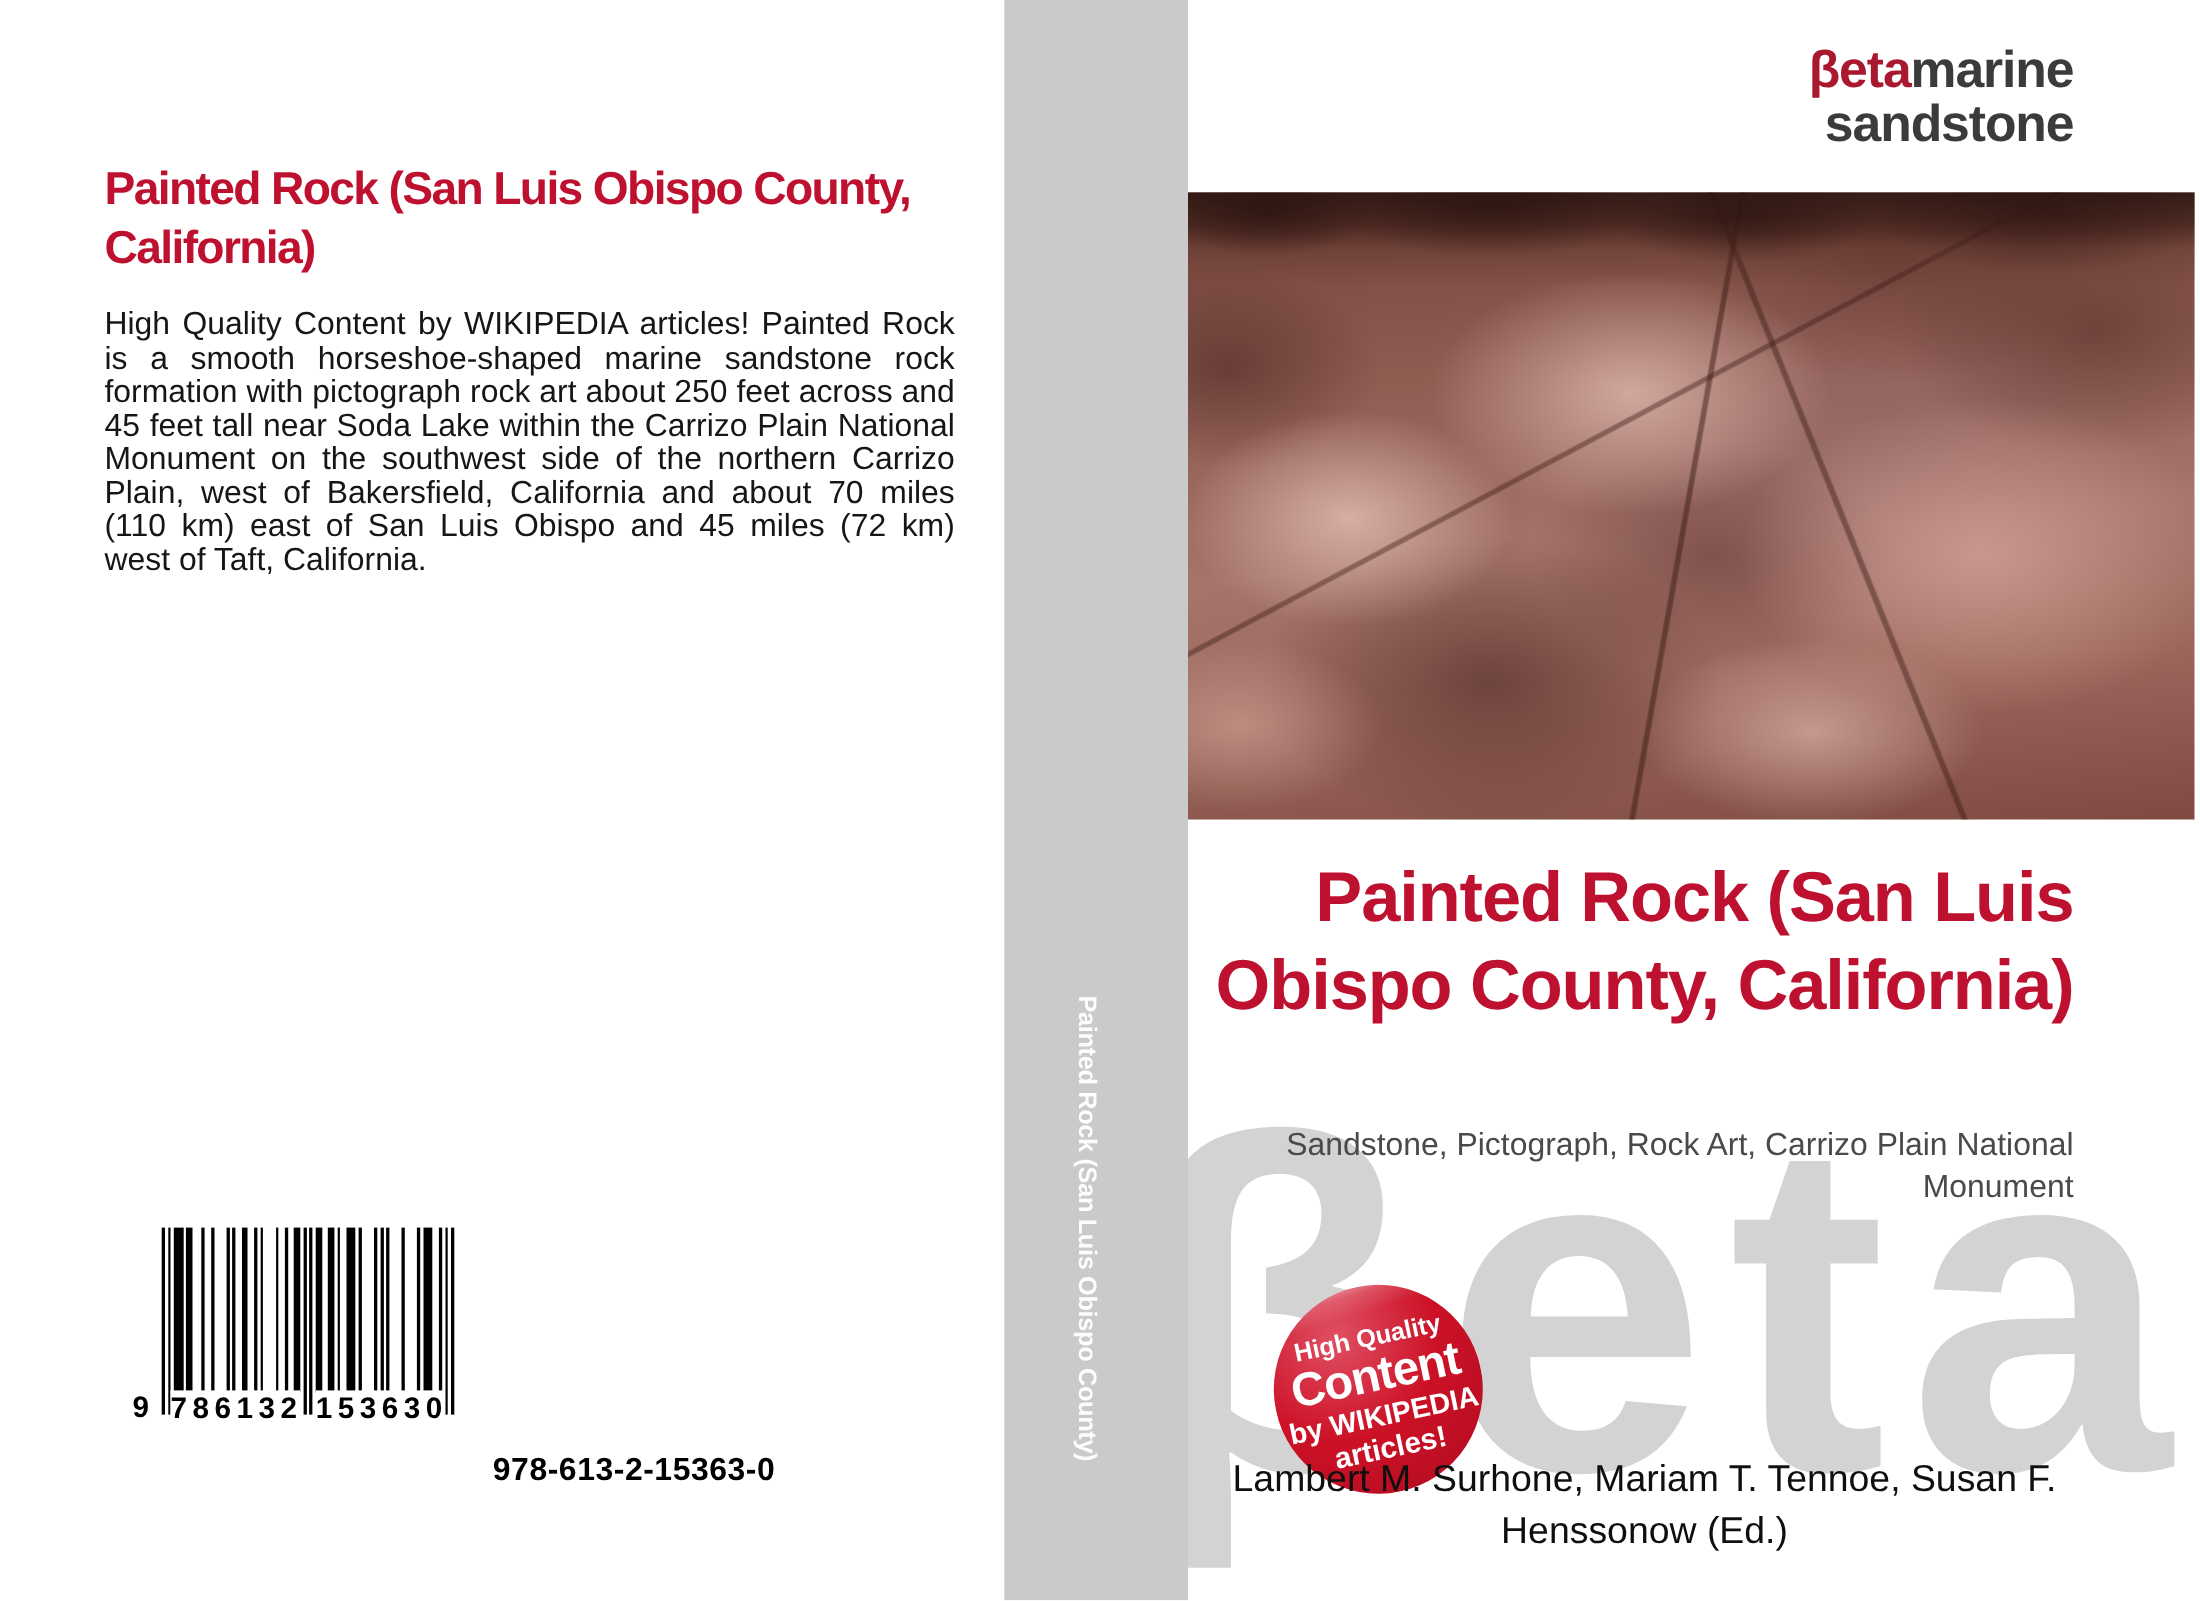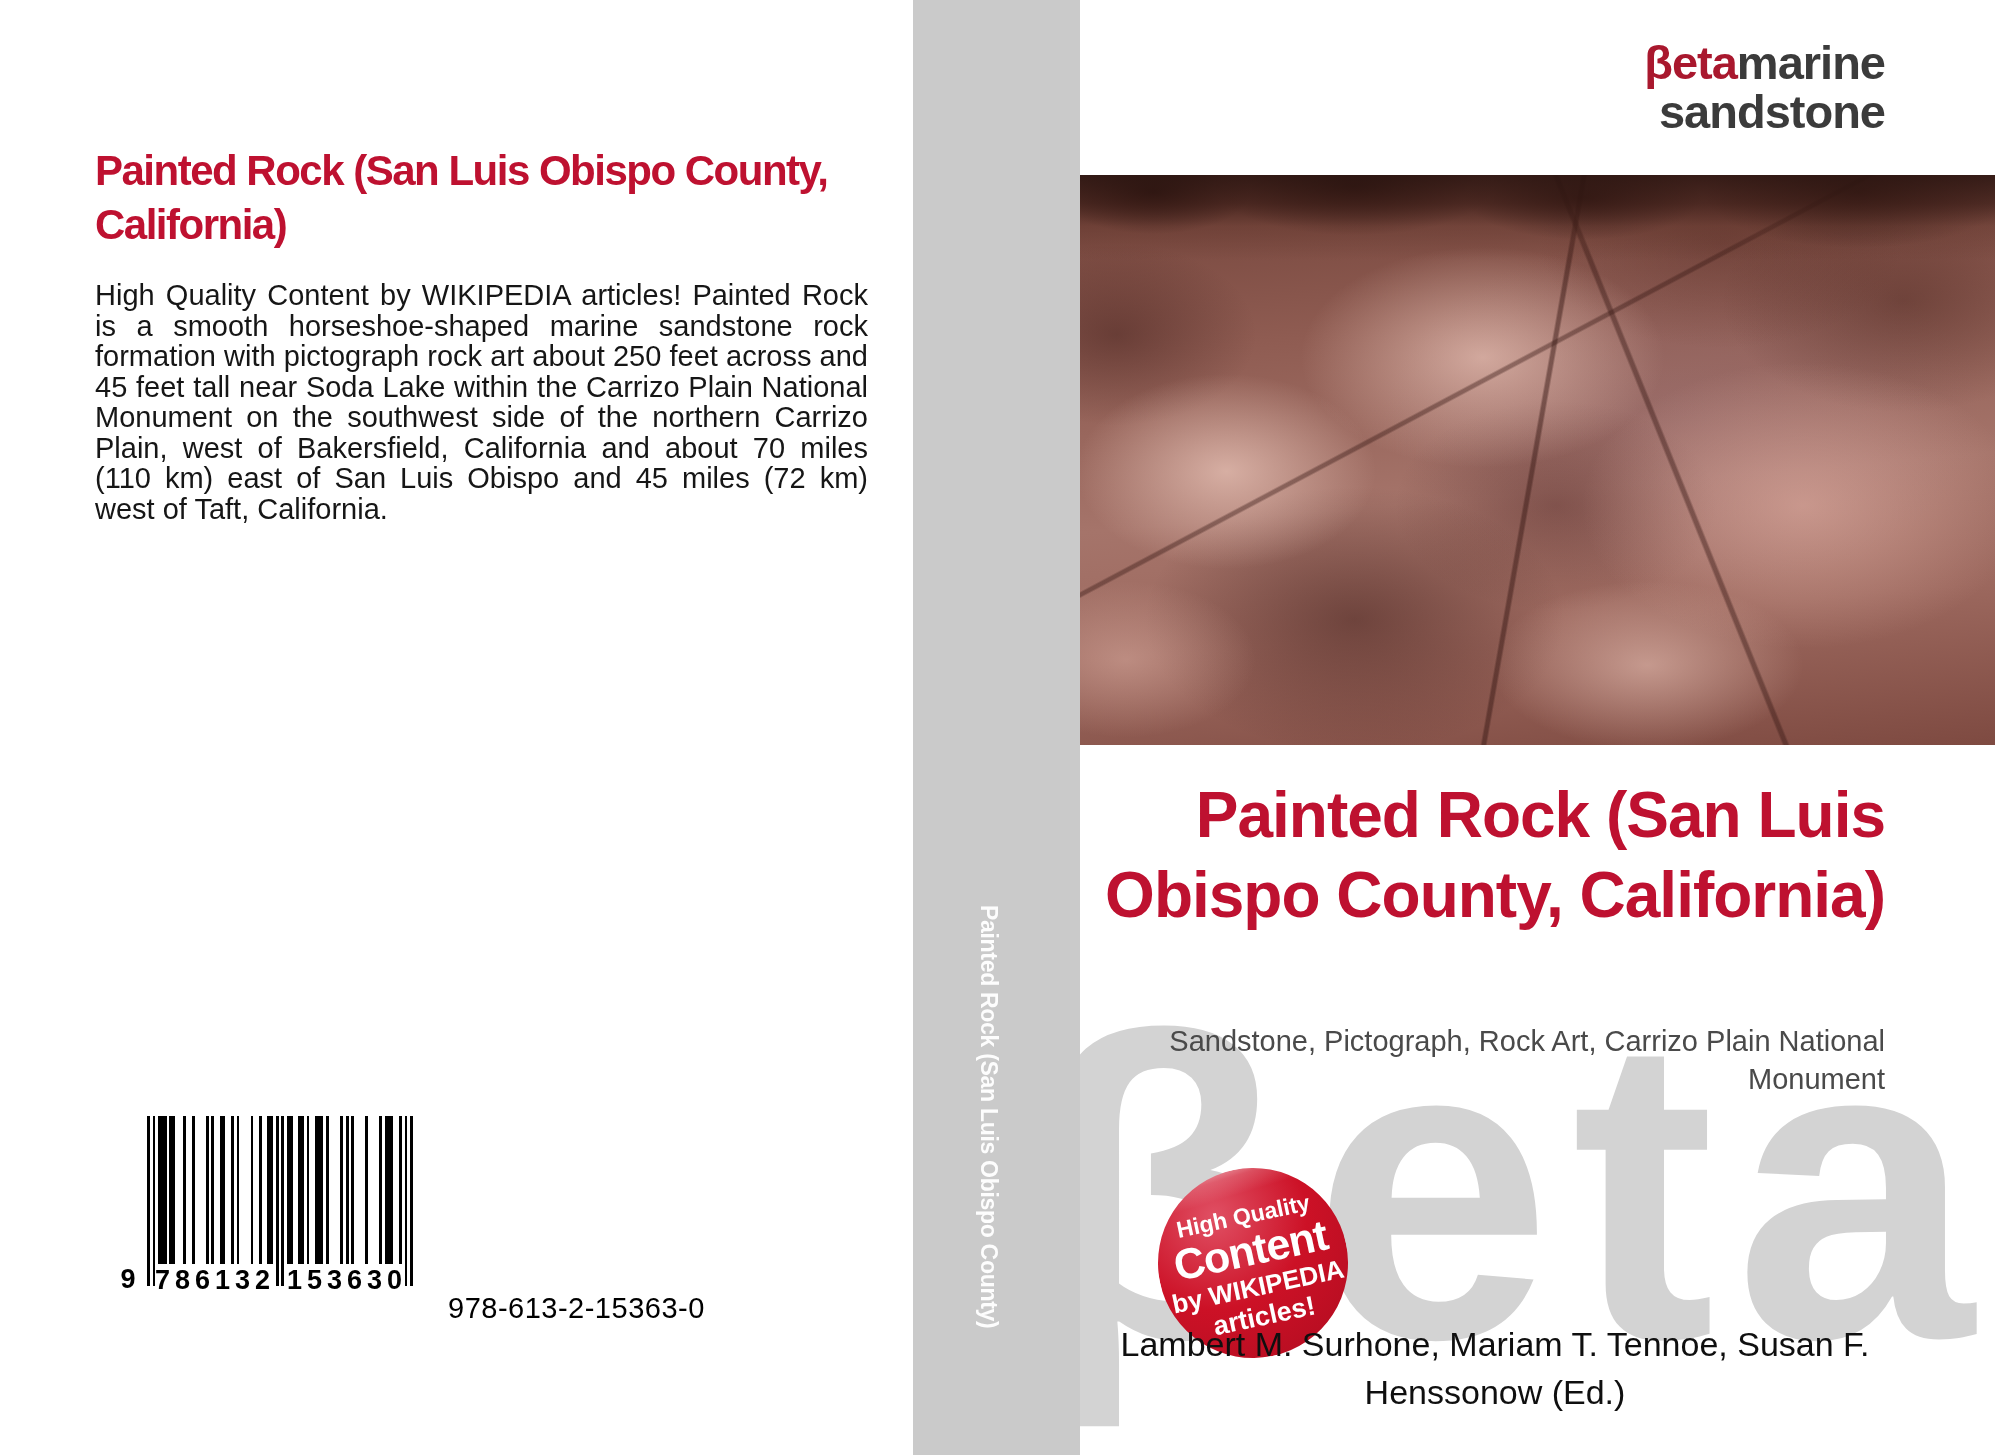--- a/index.html
+++ b/index.html
@@ -28,22 +28,22 @@
     font-size:27px;font-weight:bold;color:#000;text-align:center;background:#fff;
   }
   .bc-group{
     position:absolute;top:148px;height:34px;line-height:32px;
     font-size:27px;font-weight:bold;color:#000;background:#fff;
     text-align:center;letter-spacing:5px;white-space:nowrap;overflow:visible;
   }
   .bc-group.g1{left:8px;width:118px;}
   .bc-group.g2{left:140px;width:117px;}
   .isbn-text{
-    position:absolute;left:448px;top:1292px;
-    font-size:29px;font-weight:normal;color:#000;letter-spacing:0.5px;white-space:nowrap;
+    position:absolute;left:448px;top:1320px;
+    font-size:29px;font-weight:bold;color:#000;letter-spacing:0.5px;white-space:nowrap;
   }
   
   .spine-panel{position:absolute;left:913px;top:0;width:167px;height:1455px;background:#cacaca;}
   .spine-title{
     position:absolute;left:62px;top:905px;
     writing-mode:vertical-rl;
     font-size:23px;font-weight:bold;letter-spacing:-0.3px;
     color:rgba(255,255,255,0.96);white-space:nowrap;
   }
   

